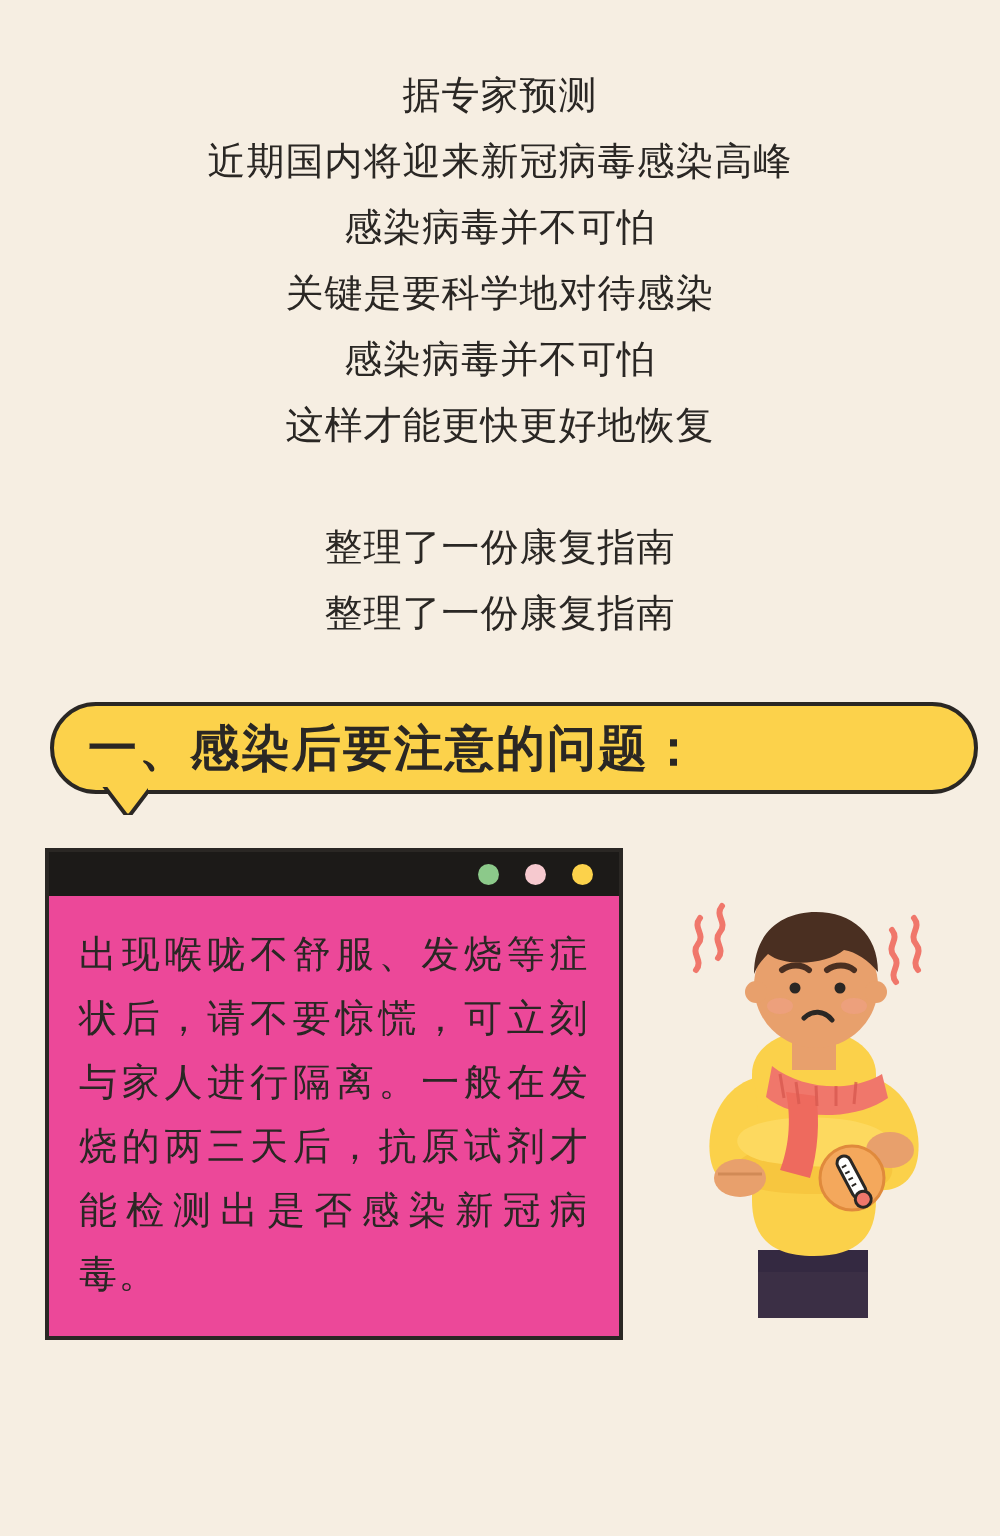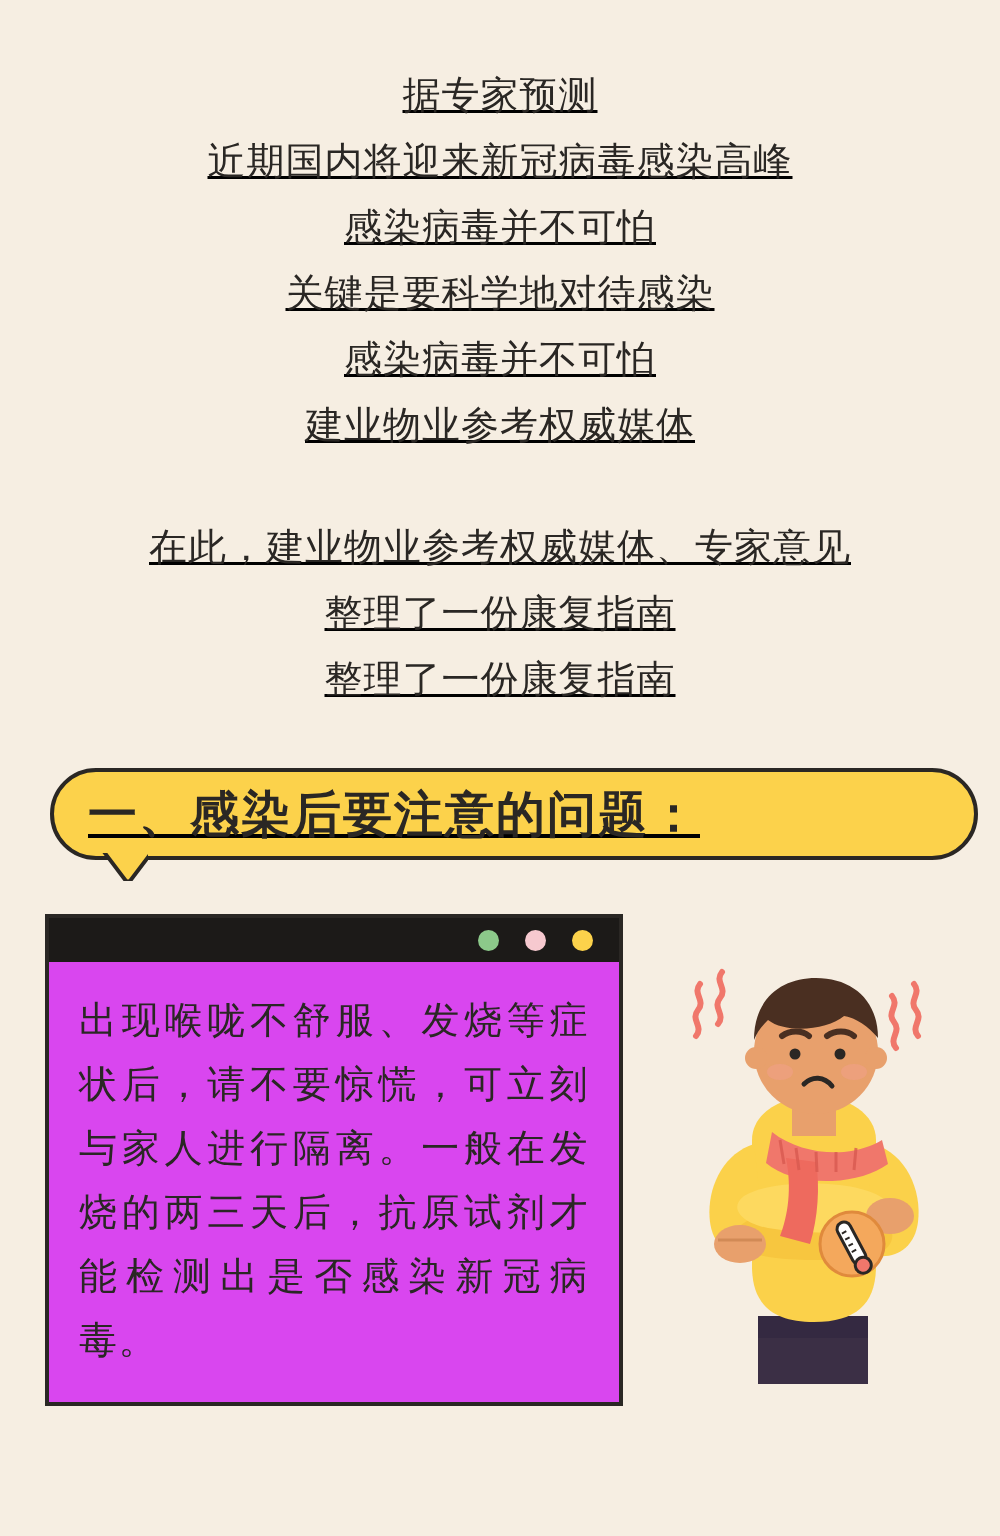--- a/index.html
+++ b/index.html
@@ -12,21 +12,20 @@
     background: #F6EEE2;
     font-family: "Liberation Sans", "DejaVu Sans", sans-serif;
     overflow: hidden;
     position: relative;
   }
 
   .page {
     position: relative;
     width: 1000px;
     height: 1536px;
-    text-decoration: underline;
   }
 
   
   .intro {
     padding-top: 62px;
     text-align: center;
   }
   .intro-line {
     font-size: 38px;
     line-height: 66px;
@@ -91,21 +90,21 @@
     margin-top: 54px;
     padding-left: 45px;
     height: 470px;
   }
   .browser-card {
     position: absolute;
     left: 45px;
     top: 0;
     width: 578px;
     border: 4px solid #2A2724;
-    background: #d946ef;
+    background: #ec4899;
     box-sizing: border-box;
   }
   .browser-bar {
     background: #1C1A18;
     height: 44px;
     display: flex;
     align-items: center;
     justify-content: flex-end;
     padding-right: 26px;
     gap: 26px;
@@ -145,25 +144,24 @@
 <body>
 
 <div class="page">
 
   <div class="intro">
     <div class="intro-line">据专家预测</div>
     <div class="intro-line">近期国内将迎来新冠病毒感染高峰</div>
     <div class="intro-line">感染病毒并不可怕</div>
     <div class="intro-line">关键是要科学地对待感染</div>
     <div class="intro-line">感染病毒并不可怕</div>
-    <div class="intro-line">建业物业参考权威媒体</div>
+    <div class="intro-line">这样才能更快更好地恢复</div>
 
     <div class="intro-gap"></div>
 
-    <div class="intro-line">在此，建业物业参考权威媒体、专家意见</div>
     <div class="intro-line">整理了一份康复指南</div>
     <div class="intro-line">整理了一份康复指南</div>
   </div>
 
   <div class="banner-wrap">
     <div class="banner">
       <span class="banner-title">一、感染后要注意的问题：</span>
       <span class="banner-tail"></span>
     </div>
   </div>

